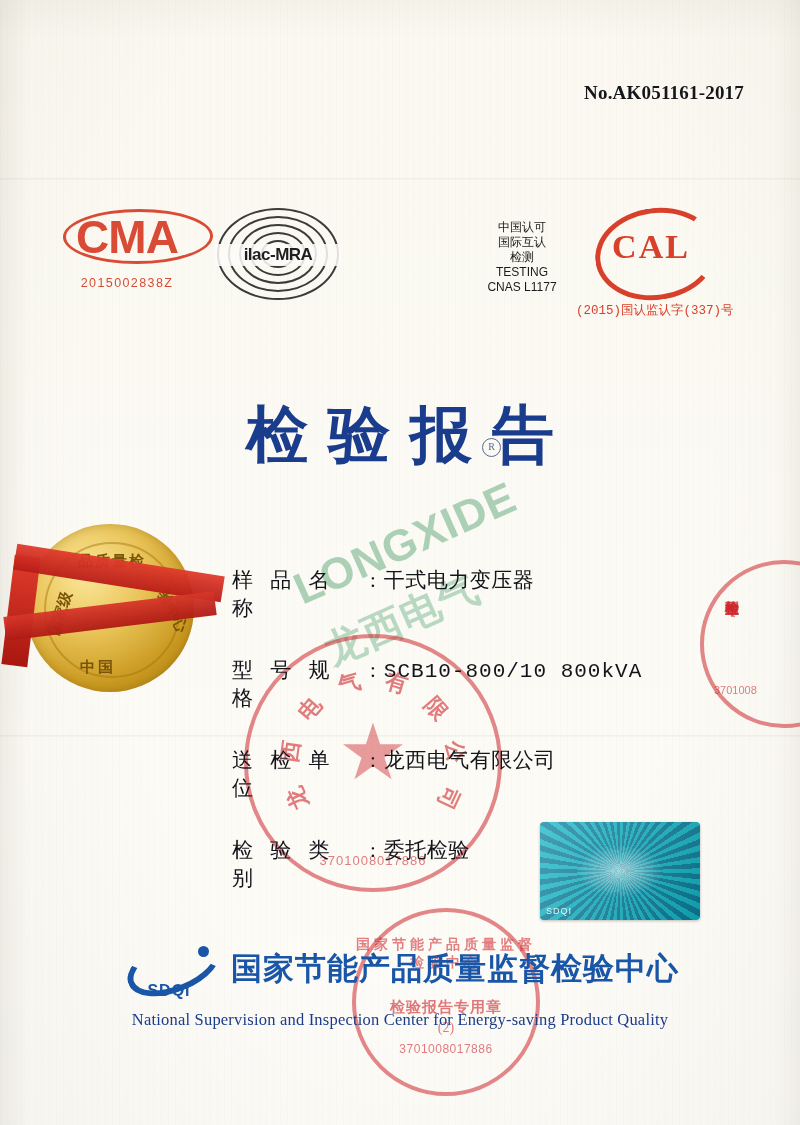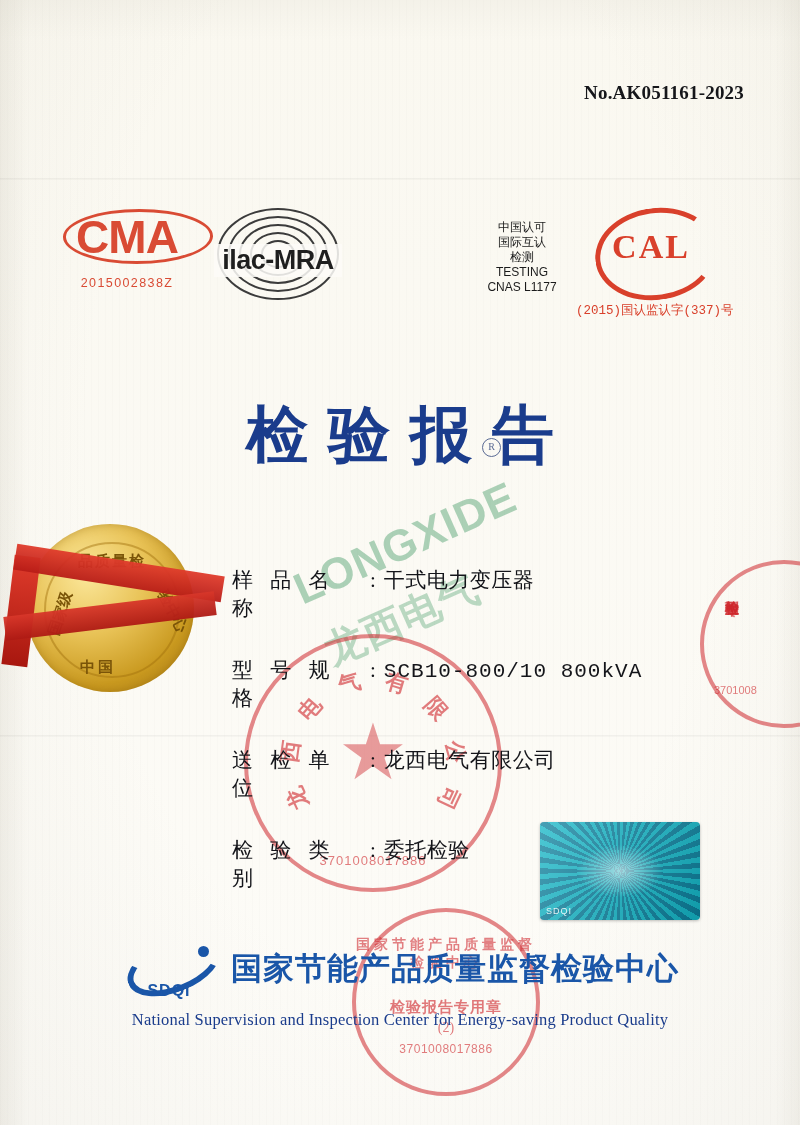--- a/index.html
+++ b/index.html
@@ -112,21 +112,21 @@
     transform: translate(-50%,-50%);
     border: 2px solid #3b3b3b;
     border-radius: 50%;
   }
   .ilac-text {
     position: absolute;
     left: 0; right: 0;
     top: 38px;
     font-family: "Liberation Sans", sans-serif;
     font-weight: 700;
-    font-size: 27px;
+    font-size: 17px;
     color: #1f1f1f;
     letter-spacing: -0.5px;
     background: rgba(253,252,248,0.86);
     padding: 1px 0;
   }
 
   
   .cnas { left: 352px; top: 16px; width: 130px; }
   .cnas-swoosh {
     position: relative;
@@ -568,21 +568,21 @@
 </style>
 </head>
 <body>
 
 <div class="page">
 
   <div class="paper-shade"></div>
   <div class="fold-line" style="top:178px;"></div>
   <div class="fold-line" style="top:735px;"></div>
 
-  <div class="report-no">No.AK051161-2023</div>
+  <div class="report-no">No.AK051161-2017</div>
 
   <div class="logo-row">
 
     <div class="logo cma">
       <div class="cma-mark">
         <span class="ring"></span>
         <span>CMA</span>
       </div>
       <div class="cma-code">2015002838Z</div>
     </div>

